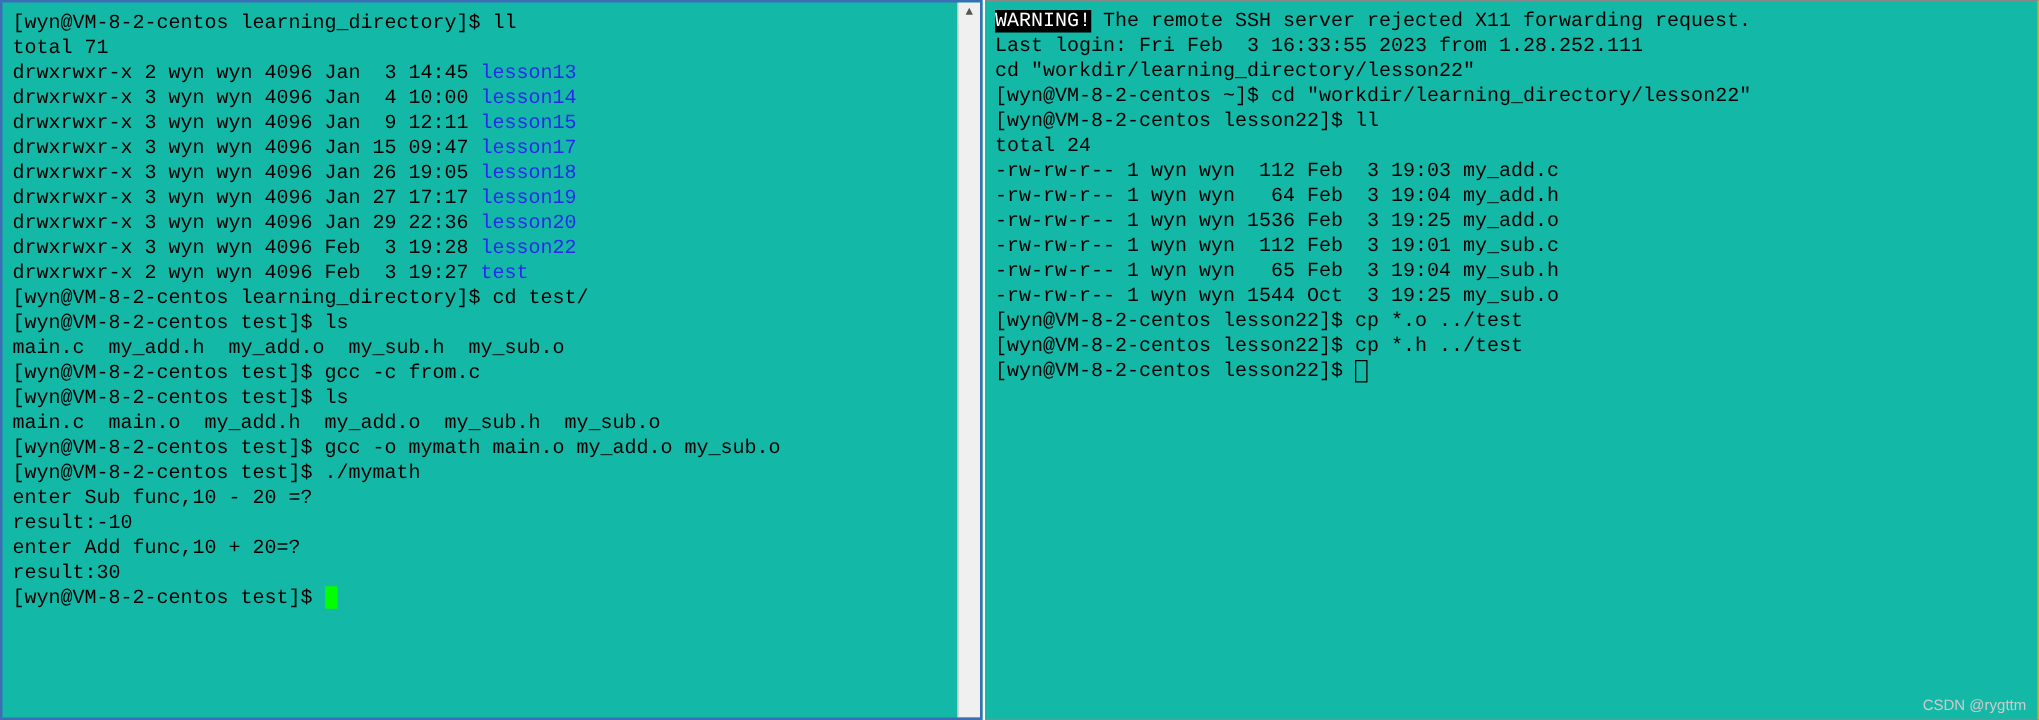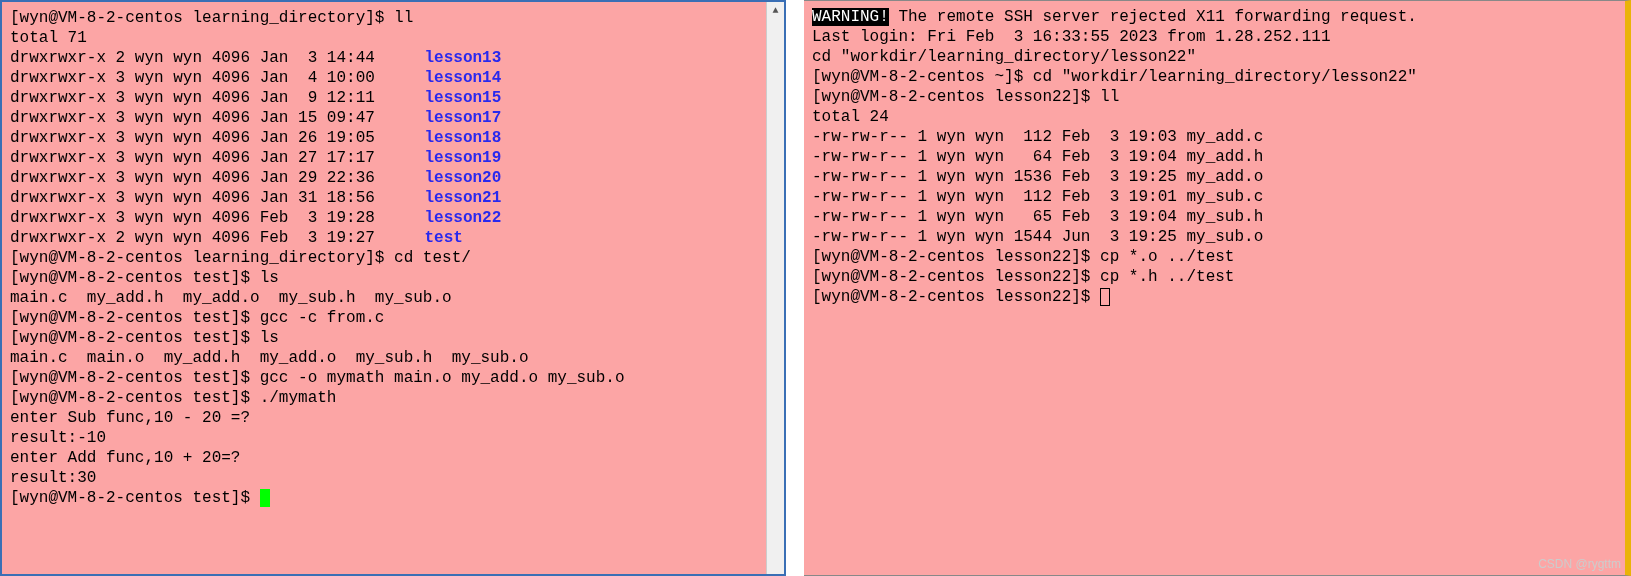--- a/index.html
+++ b/index.html
@@ -11,44 +11,43 @@
       font-family: "Consolas", "Courier New", monospace;
       font-size: 16px;
       line-height: 1.25;
       background: #fff;
       display: flex;
       width: 1631px;
       height: 576px;
       position: relative;
     }
     .pane {
-      background: #fca5a5;
+      background: #14b8a6;
       color: #000;
       padding: 6px 8px;
       overflow: hidden;
       position: relative;
     }
     .pane-left {
       width: 786px;
       border: 2px solid #3a6fb5;
     }
     .pane-right {
       flex: 1;
       border-top: 1px solid #888;
       border-bottom: 1px solid #888;
-      border-right: 6px solid #eab308;
-      margin-left: 18px;
+      border-right: 1px solid #eab308;
+      margin-left: 2px;
     }
     .line {
       white-space: pre;
     }
     .dir-link {
       color: #2929ee;
-      font-weight: bold;
-      margin-left: 40px;
+      font-weight: normal;
     }
     .warning-inv {
       background: #000;
       color: #fff;
     }
     .cursor-green {
       display: inline-block;
       width: 10px;
       height: 18px;
       background: #00ff00;
@@ -89,28 +88,27 @@
       font-family: sans-serif;
     }
   </style>
 </head>
 <body>
 
 <div class="pane pane-left">
   <div class="line"><span>[wyn@VM-8-2-centos learning_directory]$ </span><span>ll</span></div>
   <div class="line">total 71</div>
   <div id="left-rows">
-      <div class="line"><span>drwxrwxr-x 2 wyn wyn 4096 Jan  3 14:44 </span><span class="dir-link">lesson13</span></div>
+      <div class="line"><span>drwxrwxr-x 2 wyn wyn 4096 Jan  3 14:45 </span><span class="dir-link">lesson13</span></div>
       <div class="line"><span>drwxrwxr-x 3 wyn wyn 4096 Jan  4 10:00 </span><span class="dir-link">lesson14</span></div>
       <div class="line"><span>drwxrwxr-x 3 wyn wyn 4096 Jan  9 12:11 </span><span class="dir-link">lesson15</span></div>
       <div class="line"><span>drwxrwxr-x 3 wyn wyn 4096 Jan 15 09:47 </span><span class="dir-link">lesson17</span></div>
       <div class="line"><span>drwxrwxr-x 3 wyn wyn 4096 Jan 26 19:05 </span><span class="dir-link">lesson18</span></div>
       <div class="line"><span>drwxrwxr-x 3 wyn wyn 4096 Jan 27 17:17 </span><span class="dir-link">lesson19</span></div>
       <div class="line"><span>drwxrwxr-x 3 wyn wyn 4096 Jan 29 22:36 </span><span class="dir-link">lesson20</span></div>
-      <div class="line"><span>drwxrwxr-x 3 wyn wyn 4096 Jan 31 18:56 </span><span class="dir-link">lesson21</span></div>
       <div class="line"><span>drwxrwxr-x 3 wyn wyn 4096 Feb  3 19:28 </span><span class="dir-link">lesson22</span></div>
       <div class="line"><span>drwxrwxr-x 2 wyn wyn 4096 Feb  3 19:27 </span><span class="dir-link">test</span></div>
     </div>
   <div class="line"><span>[wyn@VM-8-2-centos learning_directory]$ </span><span>cd test/</span></div>
   <div class="line"><span>[wyn@VM-8-2-centos test]$ </span><span>ls</span></div>
   <div class="line">main.c  my_add.h  my_add.o  my_sub.h  my_sub.o</div>
   <div class="line"><span>[wyn@VM-8-2-centos test]$ </span><span>gcc -c from.c</span></div>
   <div class="line"><span>[wyn@VM-8-2-centos test]$ </span><span>ls</span></div>
   <div class="line">main.c  main.o  my_add.h  my_add.o  my_sub.h  my_sub.o</div>
   <div class="line"><span>[wyn@VM-8-2-centos test]$ </span><span>gcc -o mymath main.o my_add.o my_sub.o</span></div>
@@ -131,20 +129,20 @@
   <div class="line">cd "workdir/learning_directory/lesson22"</div>
   <div class="line"><span>[wyn@VM-8-2-centos ~]$ </span><span>cd "workdir/learning_directory/lesson22"</span></div>
   <div class="line"><span>[wyn@VM-8-2-centos lesson22]$ </span><span>ll</span></div>
   <div class="line">total 24</div>
   <div id="right-rows">
       <div class="line">-rw-rw-r-- 1 wyn wyn  112 Feb  3 19:03 my_add.c</div>
       <div class="line">-rw-rw-r-- 1 wyn wyn   64 Feb  3 19:04 my_add.h</div>
       <div class="line">-rw-rw-r-- 1 wyn wyn 1536 Feb  3 19:25 my_add.o</div>
       <div class="line">-rw-rw-r-- 1 wyn wyn  112 Feb  3 19:01 my_sub.c</div>
       <div class="line">-rw-rw-r-- 1 wyn wyn   65 Feb  3 19:04 my_sub.h</div>
-      <div class="line">-rw-rw-r-- 1 wyn wyn 1544 Jun  3 19:25 my_sub.o</div>
+      <div class="line">-rw-rw-r-- 1 wyn wyn 1544 Oct  3 19:25 my_sub.o</div>
     </div>
   <div class="line"><span>[wyn@VM-8-2-centos lesson22]$ </span><span>cp *.o ../test</span></div>
   <div class="line"><span>[wyn@VM-8-2-centos lesson22]$ </span><span>cp *.h ../test</span></div>
   <div class="line"><span>[wyn@VM-8-2-centos lesson22]$ </span><span class="cursor-hollow"></span></div>
 </div>
 
 <div class="watermark">CSDN @rygttm</div>
 
 </body></html>

